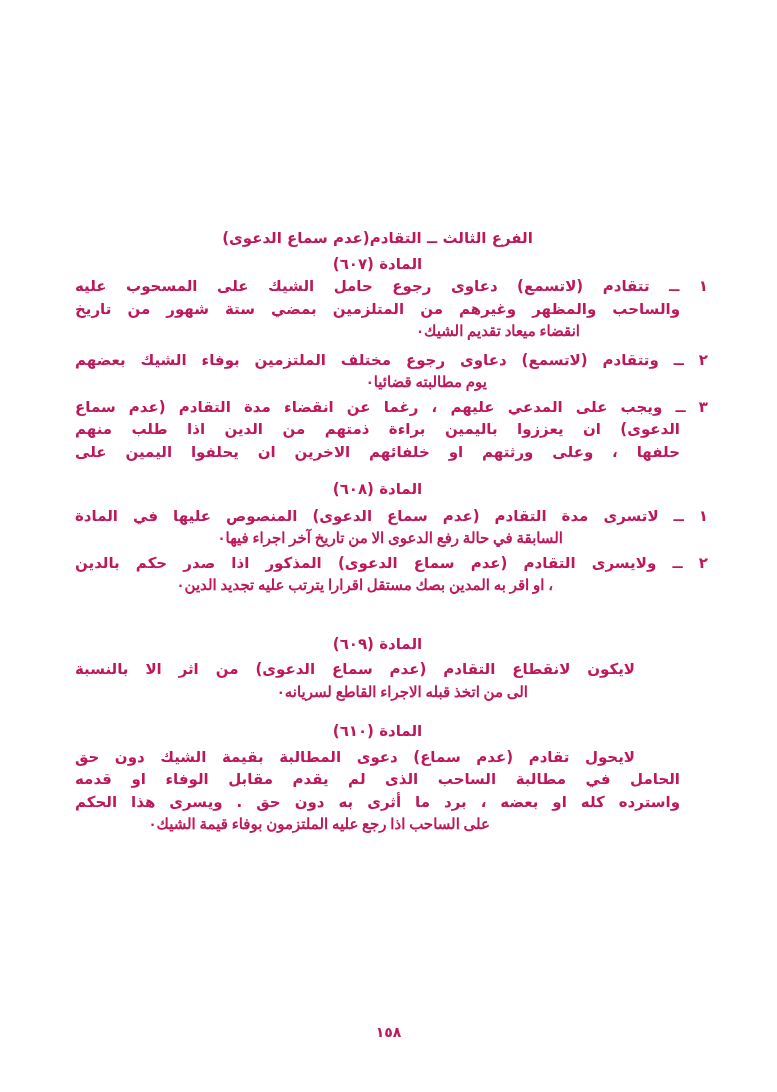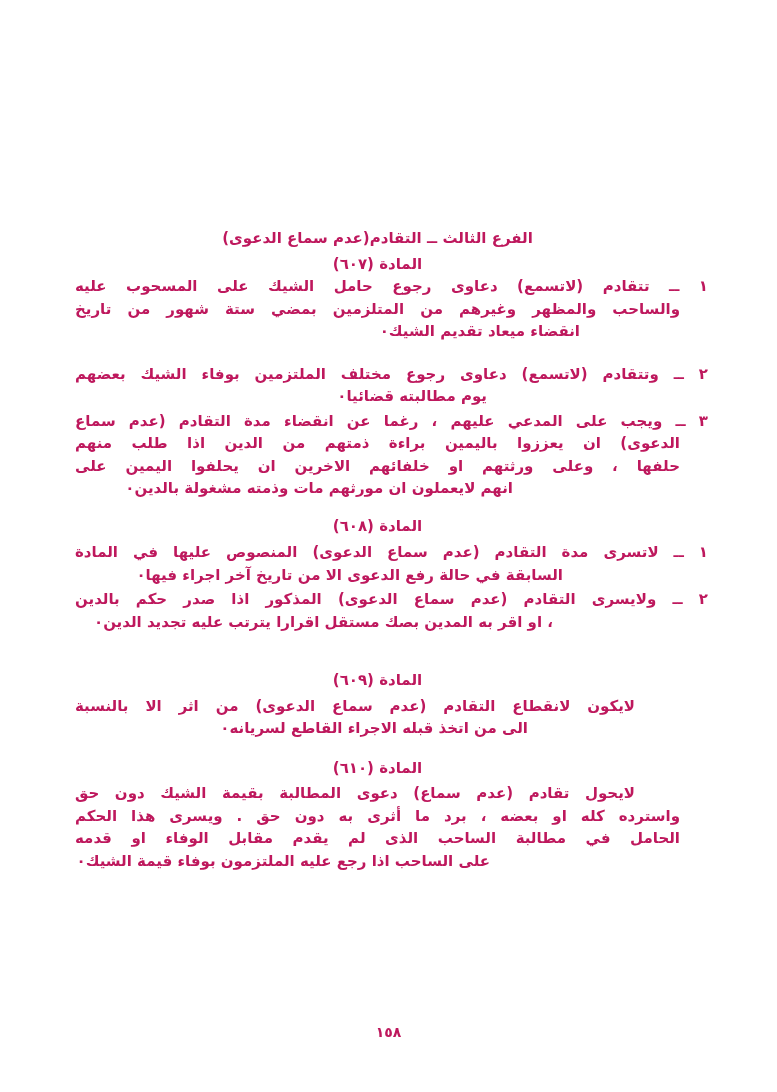--- a/index.html
+++ b/index.html
@@ -23,21 +23,21 @@
   }
   .ln {
     line-height: 22.5px;
     text-align: justify;
     text-align-last: justify;
     text-justify: inter-word;
   }
   .ln.center { text-align: center; text-align-last: center; }
   .ln.num    { margin-right: -28px; }   
   .ln.first  { padding-right: 45px; }   
-  .ln.end    { text-align: left; text-align-last: right; }
+  .ln.end    { text-align: left; text-align-last: right; font-family: Liberation Serif, serif; }
   .para      { margin: 0; }
   .pagenum {
     position: absolute;
     top: 1024px;
     left: 0;
     width: 777px;
     text-align: center;
     direction: rtl;
     font-weight: bold;
     font-size: 14px;
@@ -52,29 +52,28 @@
 
     <div class="ln center">الفرع الثالث ــ التقادم(عدم سماع الدعوى)</div>
 
     <div>
       <div class="ln center" style="margin-top:3px">المادة (٦٠٧)</div>
       <div class="para">
         <div class="ln num">١ ــ تتقادم (لاتسمع) دعاوى رجوع حامل الشيك على المسحوب عليه</div>
         <div class="ln">والساحب والمظهر وغيرهم من المتلزمين بمضي ستة شهور من تاريخ</div>
         <div class="ln end" style="padding-right:100px">انقضاء ميعاد تقديم الشيك٠</div>
       </div>
-      <div class="para" style="margin-top:20px">
+      <div class="para" style="margin-top:6px">
         <div class="ln num">٢ ــ وتتقادم (لاتسمع) دعاوى رجوع مختلف الملتزمين بوفاء الشيك بعضهم</div>
         <div class="ln end" style="padding-right:193px">يوم مطالبته قضائيا٠</div>
       </div>
       <div class="para" style="margin-top:2px">
         <div class="ln num">٣ ــ ويجب على المدعي عليهم ، رغما عن انقضاء مدة التقادم (عدم سماع</div>
         <div class="ln">الدعوى) ان يعززوا باليمين براءة ذمتهم من الدين اذا طلب منهم</div>
         <div class="ln">حلفها ، وعلى ورثتهم او خلفائهم الاخرين ان يحلفوا اليمين على</div>
-        <div class="ln end" style="padding-right:167px">انهم لايعملون ان مورثهم مات وذمته مشغولة بالدين٠</div>
       </div>
     </div>
 
     <div>
       <div class="ln center" style="margin-top:15px">المادة (٦٠٨)</div>
       <div class="para" style="margin-top:4px">
         <div class="ln num">١ ــ لاتسرى مدة التقادم (عدم سماع الدعوى) المنصوص عليها في المادة</div>
         <div class="ln end" style="padding-right:117px">السابقة في حالة رفع الدعوى الا من تاريخ آخر اجراء فيها٠</div>
       </div>
       <div class="para" style="margin-top:2px">
@@ -88,22 +87,22 @@
       <div class="para" style="margin-top:3px">
         <div class="ln first">لايكون لانقطاع التقادم (عدم سماع الدعوى) من اثر الا بالنسبة</div>
         <div class="ln end" style="padding-right:152px">الى من اتخذ قبله الاجراء القاطع لسريانه٠</div>
       </div>
     </div>
 
     <div>
       <div class="ln center" style="margin-top:17px">المادة (٦١٠)</div>
       <div class="para" style="margin-top:3px">
         <div class="ln first">لايحول تقادم (عدم سماع) دعوى المطالبة بقيمة الشيك دون حق</div>
+        <div class="ln">الحامل في مطالبة الساحب الذى لم يقدم مقابل الوفاء او قدمه</div>
         <div class="ln">واسترده كله او بعضه ، برد ما أثرى به دون حق . ويسرى هذا الحكم</div>
-        <div class="ln">الحامل في مطالبة الساحب الذى لم يقدم مقابل الوفاء او قدمه</div>
         <div class="ln end" style="padding-right:190px">على الساحب اذا رجع عليه الملتزمون بوفاء قيمة الشيك٠</div>
       </div>
     </div>
 
   </div>
 
   <div class="pagenum">١٥٨</div>
 </div>
 
 </body></html>

